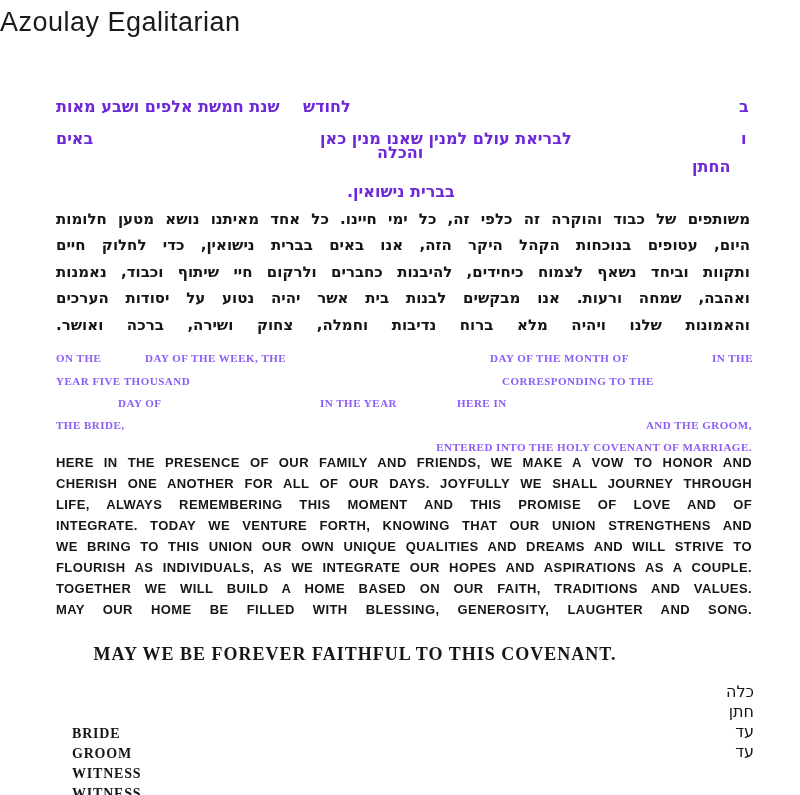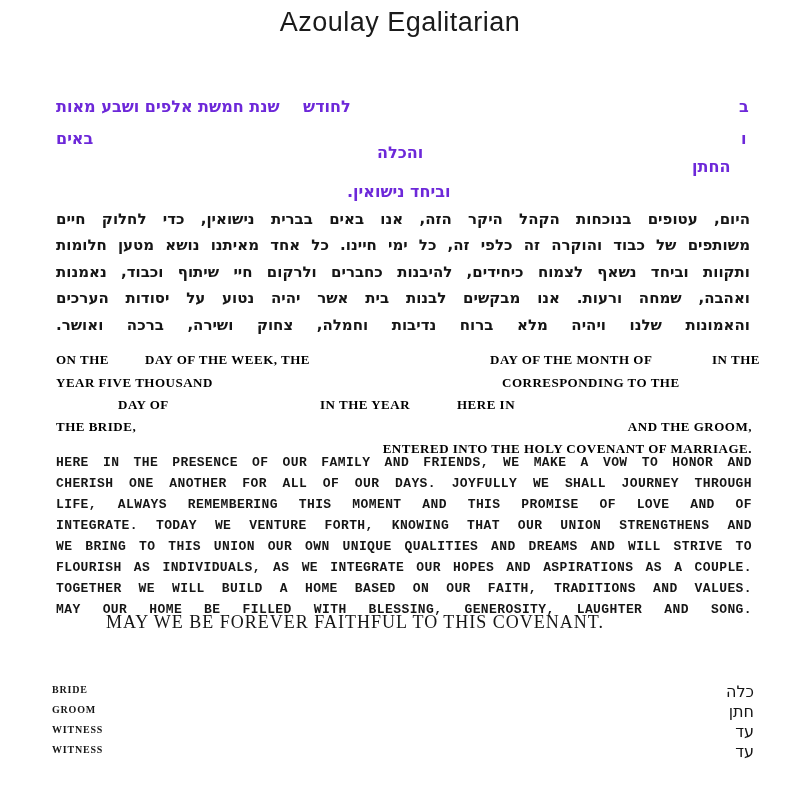--- a/index.html
+++ b/index.html
@@ -2,82 +2,83 @@
 <html><head>
 <meta charset="utf-8">
 <style>
   html,body{margin:0;padding:0;}
   body{
     width:800px;height:795px;background:#ffffff;position:relative;overflow:hidden;
     font-family:"Liberation Serif",serif;color:#161616;
   }
   .page{position:absolute;inset:0;background:#ffffff;}
   .title{
-    position:absolute;top:7px;left:0;width:800px;text-align:center;
+    position:absolute;top:7px;left:0;width:800px;
     font-family:"Liberation Sans",sans-serif;font-weight:400;font-size:27px;
     letter-spacing:0.5px;color:#1a1a1a;
   }
   .fillheb{
     position:absolute;direction:rtl;white-space:nowrap;
     font-family:"DejaVu Sans",sans-serif;font-weight:bold;font-size:16px;color:#6d28d9;
   }
   .filleng{
     position:absolute;white-space:nowrap;
-    font-family:"Liberation Serif",serif;font-weight:bold;font-size:13px;
-    letter-spacing:0.5px;color:#000000;
+    font-family:"Liberation Serif",serif;font-weight:bold;font-size:11px;
+    letter-spacing:0.5px;color:#8b5cf6;
   }
   .hebpara{position:absolute;left:56px;right:50px;top:206px;}
   .hebline{
     direction:rtl;font-family:"DejaVu Sans",sans-serif;font-weight:bold;
     font-size:15px;line-height:26.4px;text-align:justify;text-align-last:justify;
     color:#161616;
   }
   .engpara{position:absolute;left:56px;right:48px;top:452px;}
   .engline{
-    font-family:Liberation Mono, monospace;font-weight:bold;font-size:13px;
+    font-family:Liberation Sans, sans-serif;font-weight:bold;font-size:13px;
     letter-spacing:0.4px;line-height:21px;text-align:justify;text-align-last:justify;
     color:#161616;
   }
   .covenant{
-    position:absolute;top:612px;left:0;width:710px;text-align:center;
-    font-family:"Liberation Serif",serif;font-weight:normal;font-size:18px;
+    position:absolute;top:644px;left:0;width:710px;text-align:center;
+    font-family:"Liberation Serif",serif;font-weight:bold;font-size:18px;
     letter-spacing:1px;color:#161616;
   }
   .sig-label{
-    position:absolute;left:52px;white-space:nowrap;
-    font-family:"Liberation Serif",serif;font-weight:bold;font-size:10px;
-    letter-spacing:0.8px;color:#161616;
+    position:absolute;left:72px;white-space:nowrap;
+    font-family:"Liberation Serif",serif;font-weight:bold;font-size:14px;
+    letter-spacing:0.8px;color:#161616;margin-top:42px;
   }
   .sig-heb{
     position:absolute;right:46px;direction:rtl;white-space:nowrap;
     font-family:"DejaVu Sans",sans-serif;font-weight:normal;font-size:16px;color:#161616;
   }
 </style>
 </head>
 <body>
 
 <div class="page">
 
   <div class="title">Azoulay Egalitarian</div>
 
   <span class="fillheb" style="top:97px;left:739px">ב</span>
   <span class="fillheb" style="top:97px;left:303px">לחודש</span>
   <span class="fillheb" style="top:97px;left:56px">שנת חמשת אלפים ושבע מאות</span>
 
   <span class="fillheb" style="top:129px;left:741px">ו</span>
+  <span class="fillheb" style="top:129px;left:320px">לבריאת עולם למנין שאנו מנין כאן</span>
   <span class="fillheb" style="top:129px;left:56px">באים</span>
 
   <span class="fillheb" style="top:157px;left:692px">החתן</span>
   <span class="fillheb" style="top:143px;left:377px">והכלה</span>
 
-  <span class="fillheb" style="top:182px;left:347px">וביחד נישואין.</span>
+  <span class="fillheb" style="top:182px;left:347px">בברית נישואין.</span>
 
   <div class="hebpara">
+    <div class="hebline">משותפים של כבוד והוקרה זה כלפי זה, כל ימי חיינו. כל אחד מאיתנו נושא מטען חלומות</div>
     <div class="hebline">היום, עטופים בנוכחות הקהל היקר הזה, אנו באים בברית נישואין, כדי לחלוק חיים</div>
-    <div class="hebline">משותפים של כבוד והוקרה זה כלפי זה, כל ימי חיינו. כל אחד מאיתנו נושא מטען חלומות</div>
     <div class="hebline">ותקוות וביחד נשאף לצמוח כיחידים, להיבנות כחברים ולרקום חיי שיתוף וכבוד, נאמנות</div>
     <div class="hebline">ואהבה, שמחה ורעות. אנו מבקשים לבנות בית אשר יהיה נטוע על יסודות הערכים</div>
     <div class="hebline">והאמונות שלנו ויהיה מלא ברוח נדיבות וחמלה, צחוק ושירה, ברכה ואושר.</div>
   </div>
 
   <span class="filleng" style="top:352px;left:56px">ON THE</span>
   <span class="filleng" style="top:352px;left:145px">DAY OF THE WEEK, THE</span>
   <span class="filleng" style="top:352px;left:490px">DAY OF THE MONTH OF</span>
   <span class="filleng" style="top:352px;left:712px">IN THE</span>
 

